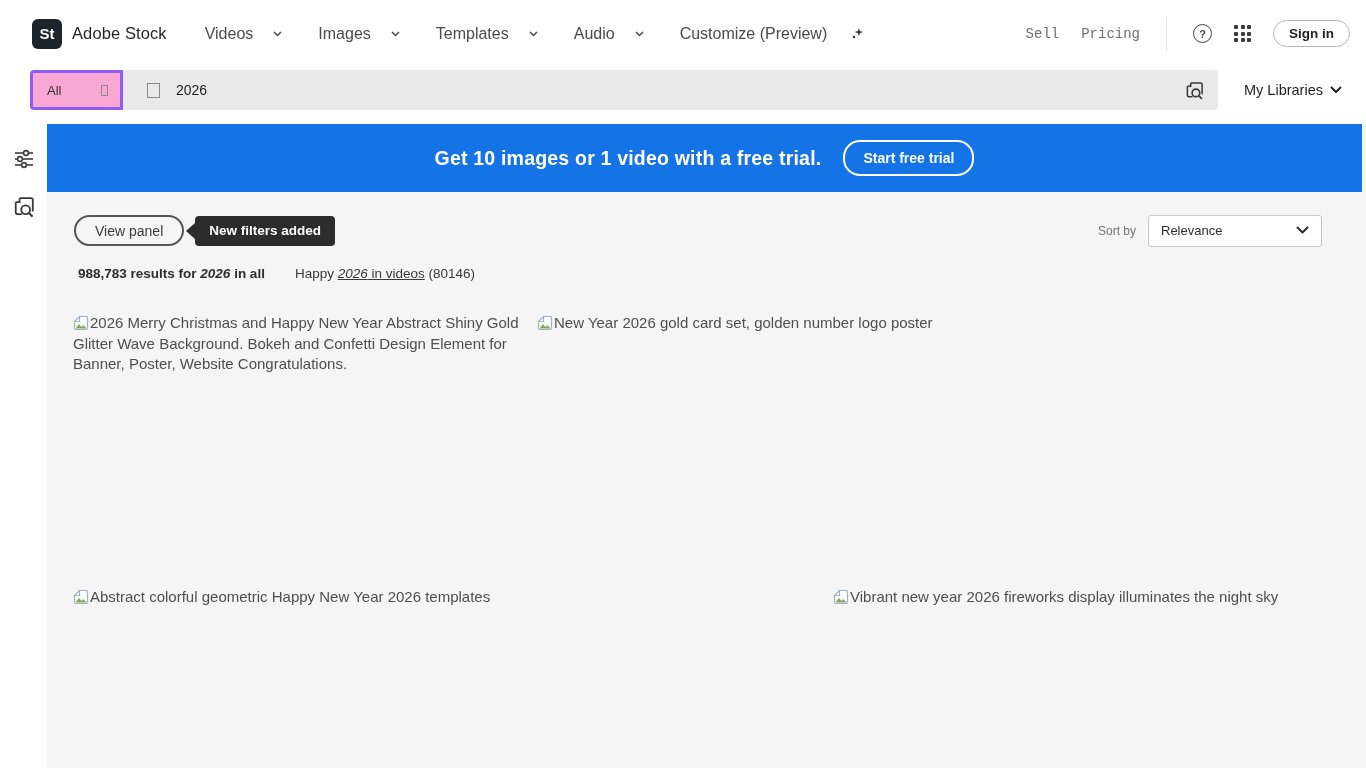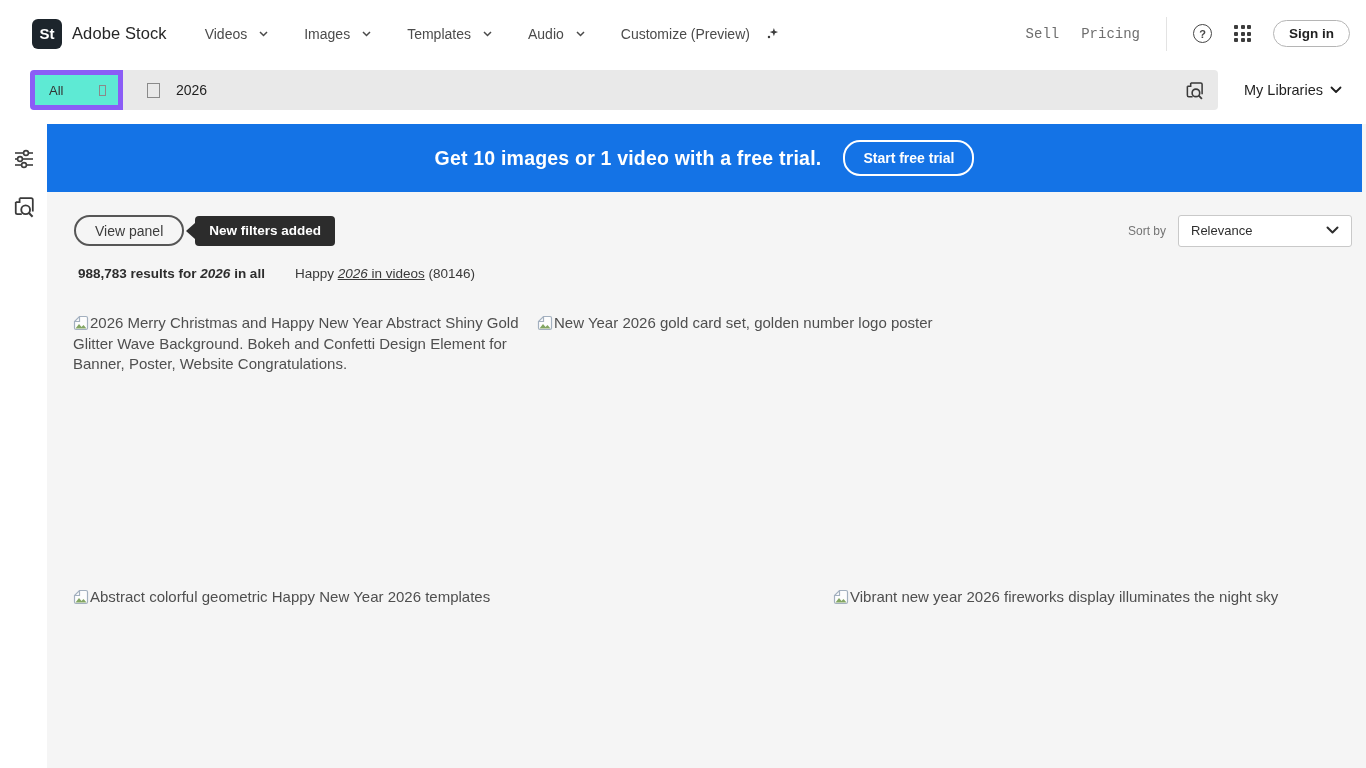--- a/index.html
+++ b/index.html
@@ -18,21 +18,21 @@
     display:flex; align-items:center; padding:0 16px 0 32px;
   }
   .logo-wrap { display:flex; align-items:center; gap:10px; cursor:pointer; }
   .logo-square {
     width:30px; height:30px; background:#1d252c; border-radius:6px;
     color:#fff; font-weight:bold; font-size:15px;
     display:flex; align-items:center; justify-content:center;
   }
   .brand { font-size:16.5px; font-weight:normal; color:#262626; letter-spacing:.1px; }
   .nav { display:flex; align-items:center; margin-left:38px; gap:36px; }
-  .nav-item { display:flex; align-items:center; gap:12px; font-size:14px; color:#4b4b4b; cursor:pointer; }
+  .nav-item { display:flex; align-items:center; gap:20px; font-size:16px; color:#4b4b4b; cursor:pointer; }
   .chev { width:9px; height:6px; display:inline-block; }
   .spacer { flex:1; }
   .hdr-right { display:flex; align-items:center; gap:22px; }
   .hdr-link { font-size:14px; color:#6e6e6e; cursor:pointer;font-family:Liberation Mono, monospace; }
   .vdiv { width:1px; height:34px; background:#e3e3e3; margin:0 4px; }
   .help-circle {
     width:19px; height:19px; border:1.7px solid #464646; border-radius:50%;
     display:flex; align-items:center; justify-content:center;
     font-size:11px; font-weight:bold; color:#464646; cursor:pointer;
   }
@@ -45,21 +45,21 @@
   }
   .sparkle { width:13px; height:13px; margin-left:4px; }
 
   
   .search-row {
     position:absolute; top:56px; left:0; right:0; height:68px; background:#fff;
     display:flex; align-items:center; padding:0 16px 0 30px;
   }
   .search-bar { display:flex; height:40px; width:1188px; }
   .scope-select {
-    width:93px; background:#5eead4; border:5px solid #8b5cf6;
+    width:93px; background:#f9a8d4; border:3px solid #8b5cf6;
     border-radius:4px 0 0 4px; display:flex; align-items:center;
     justify-content:space-between; padding:0 12px 0 14px; cursor:pointer;
   }
   .scope-label { font-size:13px; color:#333; }
   .tofu { display:inline-block; border:1px solid #8a8a8a; background:transparent; }
   .tofu-small { width:7px; height:11px; }
   .tofu-big { width:13px; height:15px; }
   .search-field {
     flex:1; background:#e9e9e9; border-radius:0 4px 4px 0;
     display:flex; align-items:center; padding:0 14px 0 24px; gap:16px; cursor:text;
@@ -86,21 +86,21 @@
   .banner-text { color:#fff; font-size:19.5px; font-weight:bold; letter-spacing:.2px; }
   .banner-cta {
     border:2px solid #fff; border-radius:17px; background:transparent; color:#fff;
     font-size:14px; font-weight:700; padding:8px 18px; cursor:pointer;
     font-family:"Liberation Sans", sans-serif;
   }
 
   
   .toolbar {
     position:absolute; top:214px; left:47px; right:0; height:33px;
-    display:flex; align-items:center; padding:0 14px 0 27px;
+    display:flex; align-items:center; padding:0 44px 0 27px;
   }
   .view-panel-btn {
     height:31px; border:2px solid #565656; border-radius:16px; background:transparent;
     padding:0 19px; font-size:14px; color:#3c3c3c; cursor:pointer;
     font-family:"Liberation Sans", sans-serif;
   }
   .tooltip { display:flex; align-items:center; margin-left:2px; }
   .tooltip-arrow {
     width:0; height:0; border-top:8px solid transparent; border-bottom:8px solid transparent;
     border-right:9px solid #2c2c2c;

